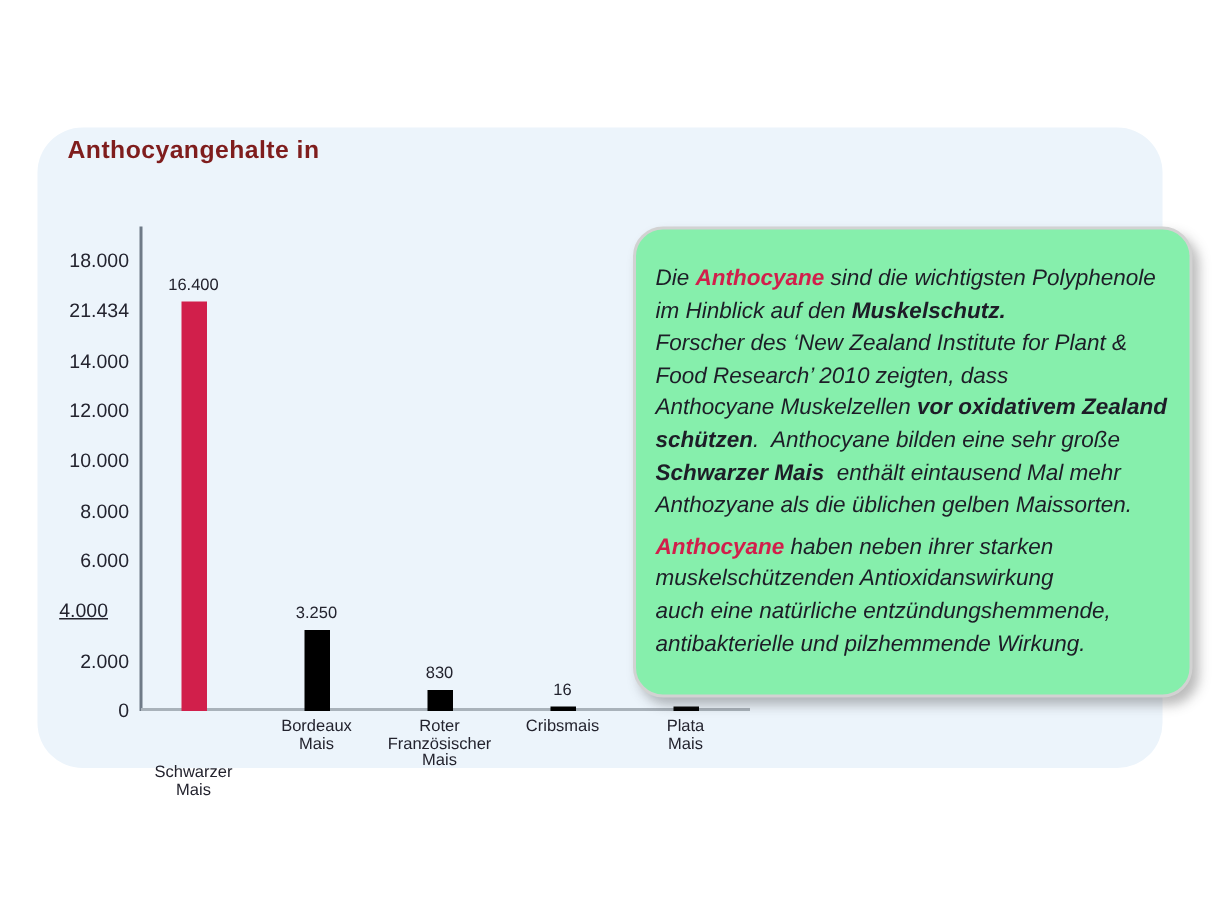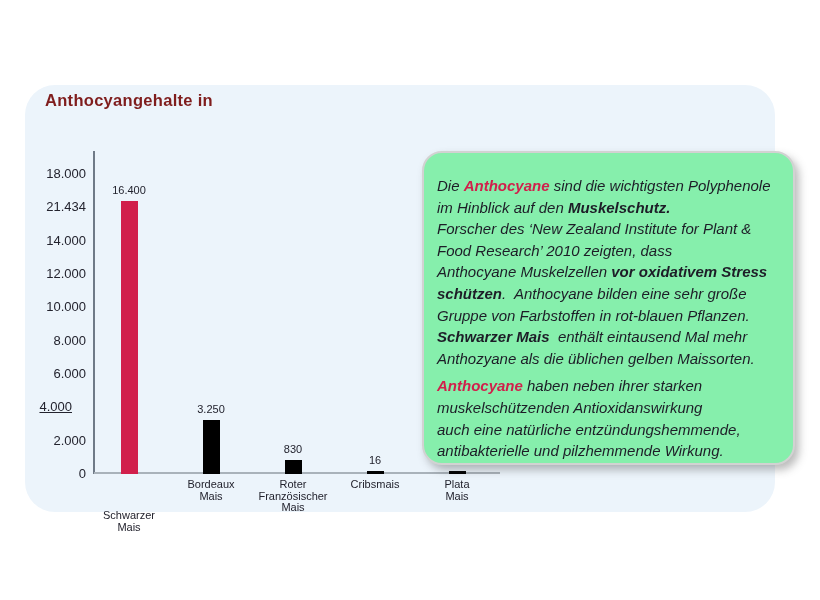--- a/index.html
+++ b/index.html
@@ -156,23 +156,22 @@
       </div>
   </div>
 
   <div class="infobox">
     <div id="infobox-content">
         <div class="para">
           <div class="line"><span>Die </span><span class="b r" style="color: rgb(209, 31, 75);">Anthocyane</span><span> sind die wichtigsten Polyphenole</span></div>
           <div class="line"><span>im Hinblick auf den </span><span class="b">Muskelschutz.</span></div>
           <div class="line"><span>Forscher des ‘New Zealand Institute for Plant &amp;</span></div>
           <div class="line"><span>Food Research’ 2010 zeigten, dass</span></div>
-          <div class="line"><span>Anthocyane Muskelzellen </span><span class="b">vor oxidativem Stress</span></div>
+          <div class="line"><span>Anthocyane Muskelzellen </span><span class="b">vor oxidativem Zealand</span></div>
           <div class="line"><span class="b">schützen</span><span>.  Anthocyane bilden eine sehr große</span></div>
-          <div class="line"><span>Gruppe von Farbstoffen in rot-blauen Pflanzen.</span></div>
           <div class="line"><span class="b">Schwarzer Mais</span><span>  enthält eintausend Mal mehr</span></div>
           <div class="line"><span>Anthozyane als die üblichen gelben Maissorten.</span></div>
         </div>
         <div class="para">
           <div class="line"><span class="b r" style="color: rgb(209, 31, 75);">Anthocyane</span><span> haben neben ihrer starken</span></div>
           <div class="line"><span>muskelschützenden Antioxidanswirkung</span></div>
           <div class="line"><span>auch eine natürliche entzündungshemmende,</span></div>
           <div class="line"><span>antibakterielle und pilzhemmende Wirkung.</span></div>
         </div>
       </div>

